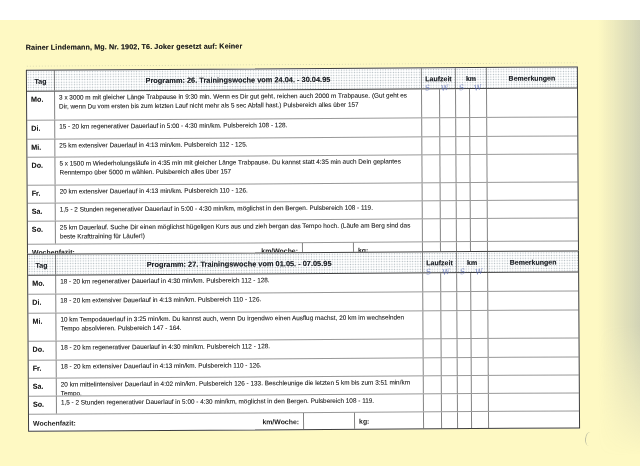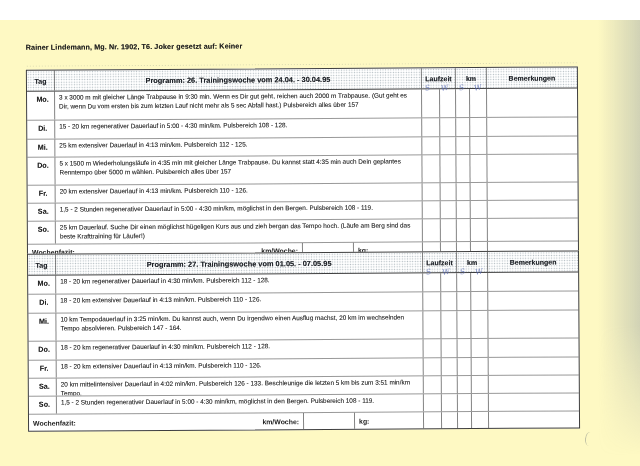--- a/index.html
+++ b/index.html
@@ -27,21 +27,21 @@
   .t2{ top:232px; }
 
   .row{ display:flex; border-bottom:1px solid rgba(70,70,70,.55); position:relative; }
   .row:last-child{ border-bottom:none; }
   .row.head{ border-bottom:1px solid #3f3f3f; }
 
   .c{ box-sizing:border-box; border-right:1px solid rgba(50,50,50,.6); overflow:hidden; }
   .c:last-child{ border-right:none; }
 
   
-  .tag{ width:28px;text-align:center; }
+  .tag{ width:28px; }
   .desc{ width:367px; }
   .lzh{ width:34px; }
   .kmh{ width:31px; }
   .lz1{ width:18px; }
   .lz2{ width:16px; }
   .km1{ width:14px; }
   .km2{ width:17px; }
   .bem{ width:90px; }
   .fz1{ width:275px; }
   .fzval{ width:51px; }

